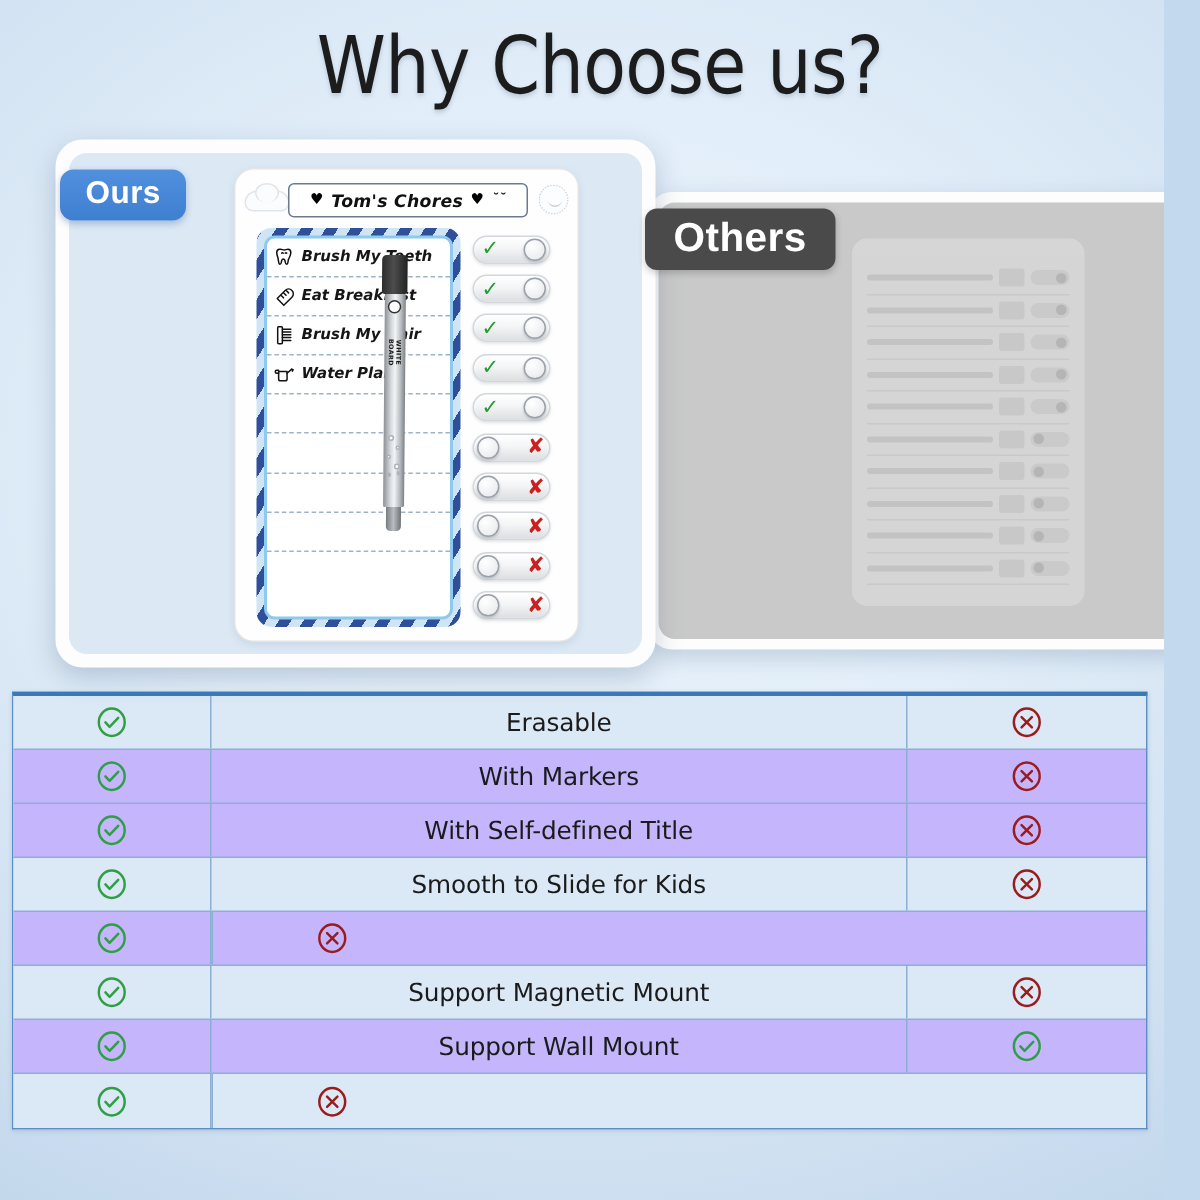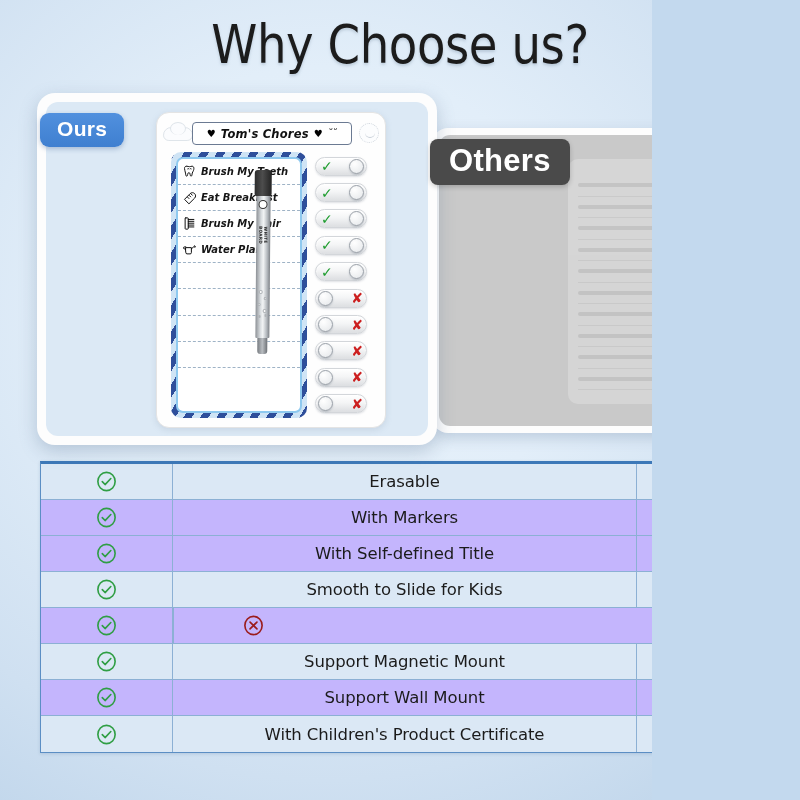--- a/index.html
+++ b/index.html
@@ -7,21 +7,21 @@
   body {
     width: 800px;
     height: 800px;
     overflow: hidden;
     font-family: "Liberation Sans", sans-serif;
     background: #c3d9ee;
   }
 
   #page {
     position: relative;
-    width: 652px;
+    width: 776px;
     height: 800px;
     background:
       radial-gradient(ellipse 110% 85% at 50% 38%, #eaf3fb 0%, #e2eef9 35%, #cfe0f1 70%, #b9d1e8 100%);
     overflow: hidden;
   }
 
   
   #title {
     position: absolute;
     top: 14px; left: 0; width: 800px;
@@ -90,21 +90,21 @@
     background: rgba(140,140,140,.6);
   }
   .ghost-sw.on::after { right: 2px; }
   .ghost-sw.off::after { left: 2px; }
 
   #others-badge {
     position: absolute;
     left: 430px; top: 139px;
     background: #4a4a4a;
     color: #fff;
-    font-size: 31px;
+    font-size: 27px;
     font-weight: bold;
     padding: 4px 19px 6px 19px;
     border-radius: 8px;
     letter-spacing: .3px;
     z-index: 4;
     box-shadow: 0 2px 5px rgba(0,0,0,.2);
   }
 
   
   #ours-card {
@@ -334,21 +334,21 @@
   }
   #pen-tip {
     width: 10px; margin-left: 3.5px; height: 16px;
     background: linear-gradient(90deg,#787c81,#b9bdc1 50%,#6e7277);
     border-radius: 0 0 3px 3px;
   }
 
   
   #table {
     position: absolute;
-    left: 40px; top: 461px;
+    left: 8px; top: 461px;
     width: 757px;
     border: 1.5px solid #5b8ec4;
     border-top: 3px solid #3c78b8;
     background: #fff;
     box-shadow: 0 1px 3px rgba(110,140,175,.3);
   }
   .trow {
     display: flex;
     height: 36px;
     border-bottom: 1px solid #8cb0d4;
@@ -689,21 +689,20 @@
           </svg>
         </div>
       </div>
       <div class="trow alt">
         <div class="cell-ours">
           <svg class="ico" viewBox="0 0 24 24" fill="none" stroke="#2f9e44" stroke-width="1.7">
             <ellipse cx="12" cy="12" rx="9" ry="9.5"></ellipse>
             <path d="M7.6 12.1l2.9 3.1 6-6.3" stroke-linecap="round" stroke-linejoin="round"></path>
           </svg>
         </div>
-        <div class="cell-feature">With Children's Product Certificate</div>
         <div class="cell-others">
           <svg class="ico" viewBox="0 0 24 24" fill="none" stroke="#9b1c1c" stroke-width="1.7">
             <ellipse cx="12" cy="12" rx="9" ry="9.5"></ellipse>
             <path d="M8.4 8.4l7.2 7.2M15.6 8.4l-7.2 7.2" stroke-linecap="round"></path>
           </svg>
         </div>
       </div>
     </div>
 
 </div>

